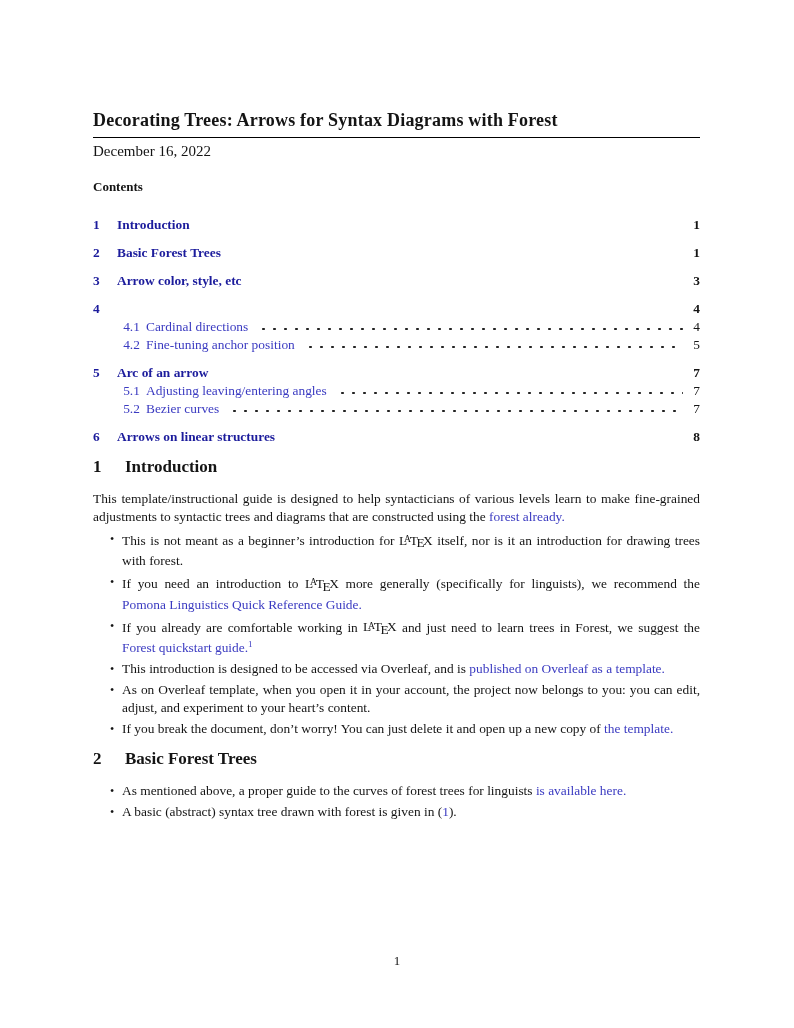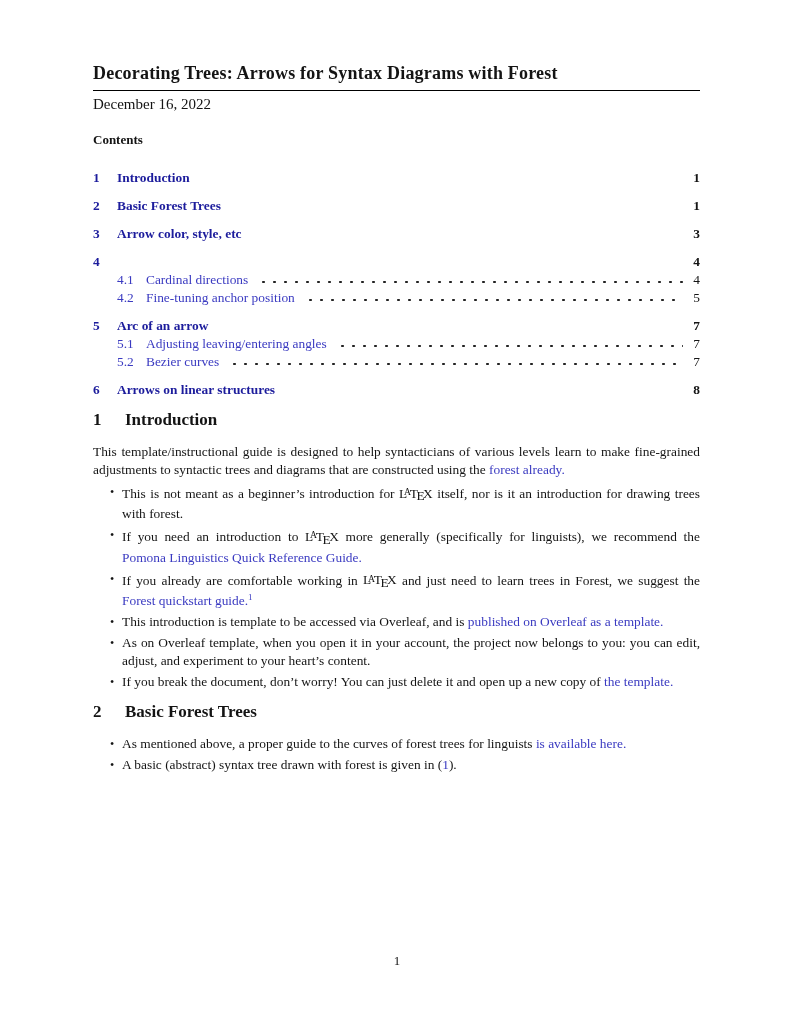--- a/index.html
+++ b/index.html
@@ -8,39 +8,39 @@
     --text:#141414;
   }
   html,body{margin:0;padding:0;background:#ffffff;}
   .page{
     position:relative;
     width:794px;height:1028px;
     box-sizing:border-box;
     background:#fff;
     color:var(--text);
     font-family:"Liberation Serif","DejaVu Serif",serif;
-    padding:62px 94px 0 93px;
+    padding:109px 94px 0 93px;
     overflow:hidden;
   }
   
   .doc-title{font-size:18px;font-weight:bold;margin:0;line-height:22px;letter-spacing:.2px;}
   .title-rule{border:none;border-top:1.4px solid #000;margin:6px 0 5px 0;}
   .author-line{font-size:13.4px;line-height:17px;}
   .date-line{font-size:15px;line-height:17px;margin-top:2px;}
   
   .contents-heading{font-size:13px;font-weight:bold;margin:16px 0 0 0;line-height:22px;}
   .toc{margin-top:18px;font-size:13.4px;}
   .toc-row{display:flex;align-items:baseline;line-height:18px;}
   .toc-row.lvl1{font-weight:bold;margin-top:10px;}
   .toc-row.lvl1 .toc-num,
   .toc-row.lvl1 .toc-title{color:var(--tocblue);}
   .toc-row.lvl2 .toc-num,
   .toc-row.lvl2 .toc-title{color:var(--link);}
   .toc-num{flex:0 0 auto;width:24px;}
-  .lvl2 .toc-num{margin-left:24px;width:29px;}
+  .lvl2 .toc-num{margin-left:24px;width:29px;text-align:center;}
   .toc-title{flex:0 0 auto;padding-right:7px;}
   .toc-fill{flex:1 1 auto;height:12px;align-self:center;}
   .lvl2 .toc-fill{
     background-image:radial-gradient(circle,#222 1.1px,transparent 1.2px);
     background-size:11px 4px;background-repeat:repeat-x;background-position:3px 72%;
     margin-right:7px;
   }
   .toc-page{flex:0 0 auto;color:var(--text);min-width:10px;text-align:right;}
   .lvl1 .toc-page{font-weight:bold;}
   
@@ -155,21 +155,21 @@
           <div class="bullet">
     <span class="bullet-marker">•</span>
     <span class="bullet-text"><span>If you need an introduction to </span><span class="latex">L<span class="lx-a">A</span>T<span class="lx-e">E</span>X</span><span> more generally (specifically for linguists), we recommend the </span><span class="link">Pomona Linguistics Quick Reference Guide.</span></span>
   </div>
           <div class="bullet">
     <span class="bullet-marker">•</span>
     <span class="bullet-text"><span>If you already are comfortable working in </span><span class="latex">L<span class="lx-a">A</span>T<span class="lx-e">E</span>X</span><span> and just need to learn trees in Forest, we suggest the </span><span class="link">Forest quickstart guide.</span><span class="sup-link">1</span></span>
   </div>
           <div class="bullet">
     <span class="bullet-marker">•</span>
-    <span class="bullet-text"><span>This introduction is template to be accessed via Overleaf, and is </span><span class="link">published on Overleaf as a template.</span></span>
+    <span class="bullet-text"><span>This introduction is designed to be accessed via Overleaf, and is </span><span class="link">published on Overleaf as a template.</span></span>
   </div>
           <div class="bullet">
     <span class="bullet-marker">•</span>
     <span class="bullet-text"><span>As on Overleaf template, when you open it in your account, the project now belongs to you: you can edit, adjust, and experiment to your heart’s content.</span></span>
   </div>
           <div class="bullet">
     <span class="bullet-marker">•</span>
     <span class="bullet-text"><span>If you break the document, don’t worry! You can just delete it and open up a new copy of </span><span class="link">the template.</span></span>
   </div>
         </div>

